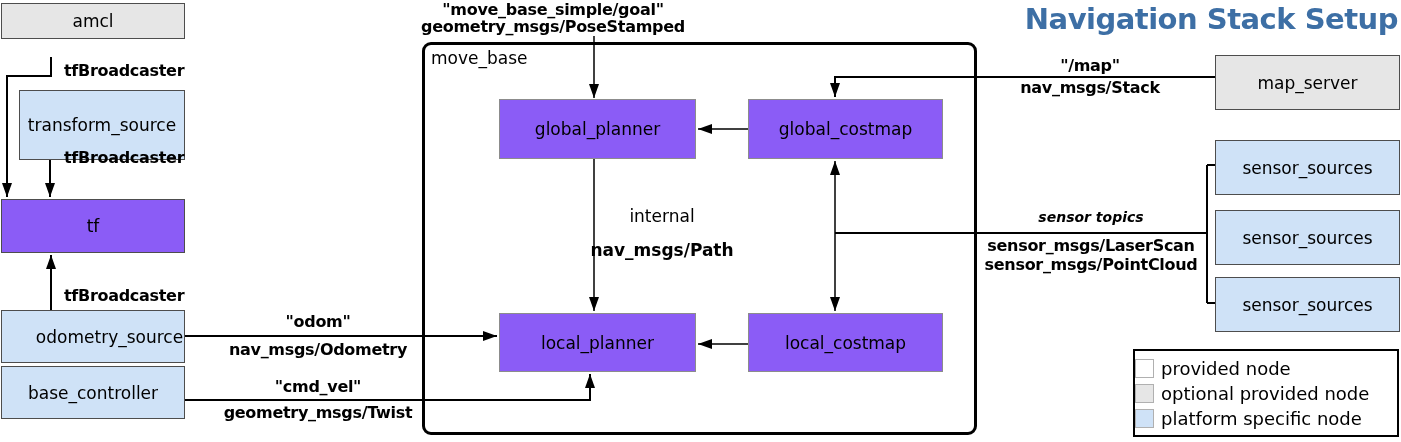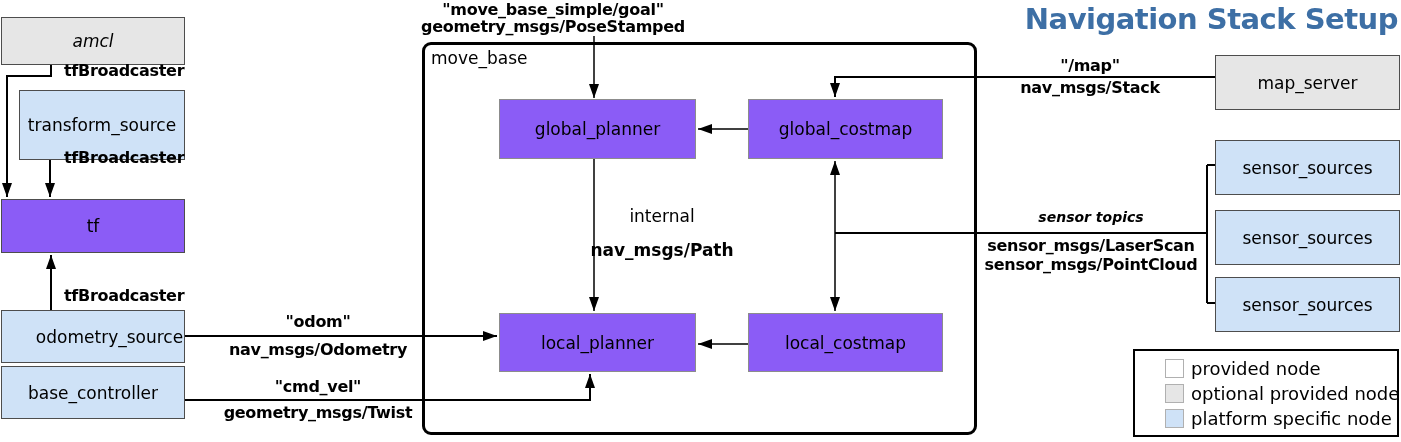--- a/index.html
+++ b/index.html
@@ -25,21 +25,21 @@
   .ctr{text-align:center;}
   .plain{font-size:17px;}
   .ital{font-style:italic;font-weight:700;font-size:14px;}
   #title{
     position:absolute;top:2px;right:3px;z-index:3;
     font-size:29px;font-weight:700;color:#3d6fa5;letter-spacing:-0.5px;
   }
   #legend{
     position:absolute;left:1133px;top:349px;width:266px;height:88px;z-index:2;
     border:2px solid #000;background:#fff;display:flex;flex-direction:column;
-    justify-content:center;padding-left:30px;gap:3px;
+    justify-content:center;gap:3px;
   }
   .legend-row{display:flex;align-items:center;gap:7px;height:22px;}
   .swatch{width:19px;height:19px;border:1px solid #b0b0b0;flex:0 0 auto;}
   .legend-text{font-size:18px;white-space:nowrap;}
 </style>
 </head>
 <body>
 
 <div id="canvas">
 
@@ -78,21 +78,21 @@
 
     <path d="M185,400 L590,400 L590,374" fill="none" stroke="#000" stroke-width="2" marker-end="url(#arr)"></path>
   </svg>
 
   <div id="title">Navigation Stack Setup</div>
 
   <div class="container-node" style="left:422px;top:42px;width:555px;height:393px;border-radius:9px;">
     <div class="container-label">move_base</div>
   </div>
 
-  <div class="node gray" style="left:1px;top:17px;width:184px;height:48px;font-style:italic;">
+  <div class="node gray" style="left:1px;top:3px;width:184px;height:36px;">
       <span>amcl</span>
     </div>
   <div class="node blue" style="left:19px;top:90px;width:166px;height:70px;">
       <span>transform_source</span>
     </div>
   <div class="node" style="left:1px;top:199px;width:184px;height:54px;">
       <span>tf</span>
     </div>
   <div class="node blue" style="left:1px;top:310px;width:184px;height:53px;padding-left:33px;">
       <span>odometry_source</span>

